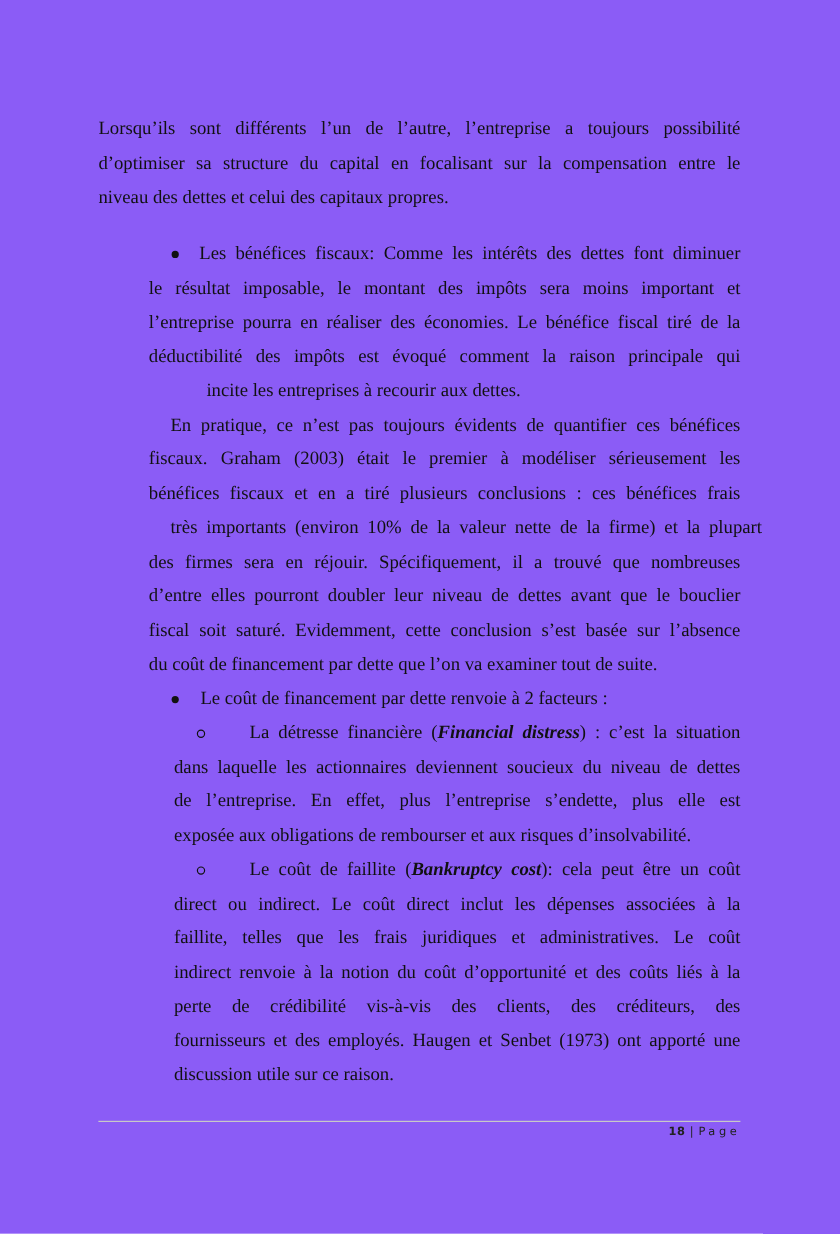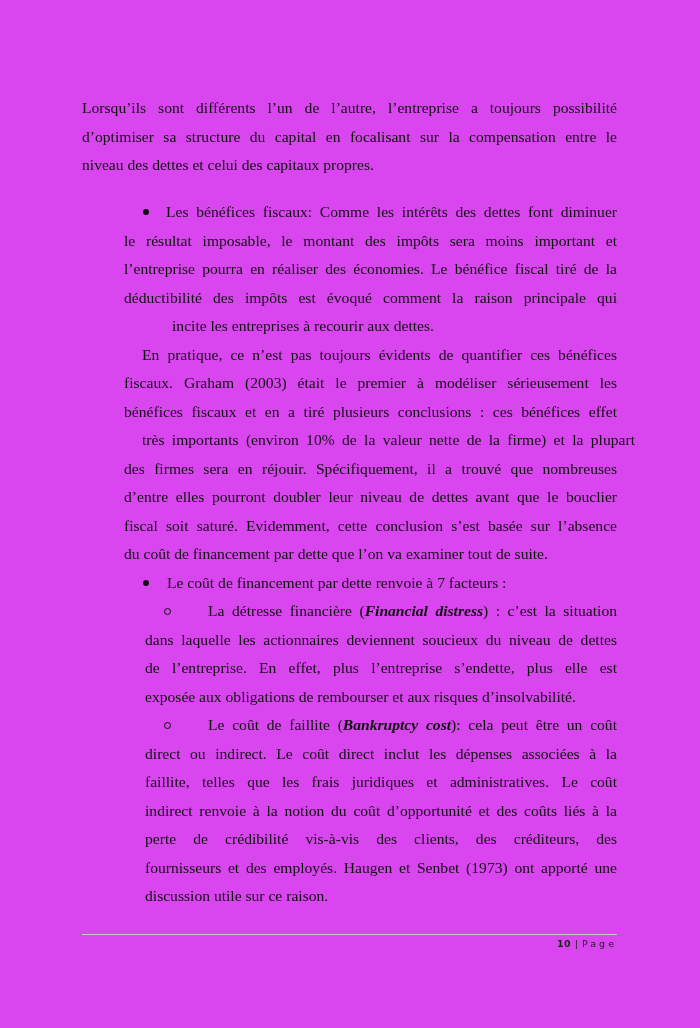--- a/index.html
+++ b/index.html
@@ -1,18 +1,18 @@
 <!DOCTYPE html>
 <html><head>
 <meta charset="utf-8">
 <style>
   html, body { margin: 0; padding: 0; background: #ffffff; }
   body { width: 700px; height: 1028px; position: relative; overflow: hidden; }
   .page {
-    position: absolute; left: 0; top: 0; width: 700px; height: 1028px; background: #d946ef;
+    position: absolute; left: 0; top: 0; width: 700px; height: 1028px; background: #8b5cf6;
     font-family: "Liberation Serif", "DejaVu Serif", serif;
     color: #111; font-size: 15.6px;
   }
   .line {
     position: absolute; white-space: nowrap; line-height: 20px; height: 20px; text-align: center;
   }
   .just { text-align: justify; text-align-last: justify; }
   .bullet-dot {
     position: absolute; width: 6px; height: 6px; border-radius: 50%; background: #111;
   }
@@ -46,31 +46,31 @@
     <div class="line just" style="left:166px; top:202px; width:451px;">Les bénéfices fiscaux: Comme les intérêts des dettes font diminuer</div>
     <div class="line just" style="left:124px; top:231px; width:493px;">le résultat imposable, le montant des impôts sera moins important et</div>
     <div class="line just" style="left:124px; top:259px; width:493px;">l’entreprise pourra en réaliser des économies. Le bénéfice fiscal tiré de la</div>
     <div class="line just" style="left:124px; top:288px; width:493px;">déductibilité des impôts est évoqué comment la raison principale qui</div>
     <div class="line" style="left:124px; top:316px;margin-left:48px;">incite les entreprises à recourir aux dettes.</div>
   </div>
 
   <div>
     <div class="line just" style="left:142px; top:345px; width:475px;">En pratique, ce n’est pas toujours évidents de quantifier ces bénéfices</div>
     <div class="line just" style="left:124px; top:373px; width:493px;">fiscaux. Graham (2003) était le premier à modéliser sérieusement les</div>
-    <div class="line just" style="left:124px; top:402px; width:493px;">bénéfices fiscaux et en a tiré plusieurs conclusions : ces bénéfices effet</div>
+    <div class="line just" style="left:124px; top:402px; width:493px;">bénéfices fiscaux et en a tiré plusieurs conclusions : ces bénéfices frais</div>
     <div class="line just" style="left:142px; top:430px; width:493px;">très importants (environ 10% de la valeur nette de la firme) et la plupart</div>
     <div class="line just" style="left:124px; top:459px; width:493px;">des firmes sera en réjouir. Spécifiquement, il a trouvé que nombreuses</div>
     <div class="line just" style="left:124px; top:487px; width:493px;">d’entre elles pourront doubler leur niveau de dettes avant que le bouclier</div>
     <div class="line just" style="left:124px; top:516px; width:493px;">fiscal soit saturé. Evidemment, cette conclusion s’est basée sur l’absence</div>
     <div class="line" style="left:124px; top:544px;">du coût de financement par dette que l’on va examiner tout de suite.</div>
   </div>
 
   <div>
     <span class="bullet-dot" style="left:143px; top:580px;"></span>
-    <div class="line" style="left:167px; top:573px;">Le coût de financement par dette renvoie  à 7 facteurs :</div>
+    <div class="line" style="left:167px; top:573px;">Le coût de financement par dette renvoie  à 2 facteurs :</div>
   </div>
 
   <div>
     <span class="sub-bullet" style="left:164px; top:608px;"></span>
     <div class="line just" style="left:208px; top:601px; width:409px;"><span>La détresse financière (</span><b><i>Financial distress</i></b><span>) : c’est la situation</span></div>
     <div class="line just" style="left:145px; top:630px; width:472px;">dans laquelle les actionnaires deviennent soucieux du niveau de dettes</div>
     <div class="line just" style="left:145px; top:658px; width:472px;">de l’entreprise. En effet, plus l’entreprise s’endette, plus elle est</div>
     <div class="line" style="left:145px; top:687px;">exposée aux obligations de rembourser et aux risques d’insolvabilité.</div>
   </div>
 
@@ -80,18 +80,18 @@
     <div class="line just" style="left:145px; top:744px; width:472px;">direct ou indirect. Le coût direct inclut les dépenses associées à la</div>
     <div class="line just" style="left:145px; top:772px; width:472px;">faillite, telles que les frais juridiques et administratives. Le coût</div>
     <div class="line just" style="left:145px; top:801px; width:472px;">indirect renvoie à la notion du coût d’opportunité et des coûts liés à la</div>
     <div class="line just" style="left:145px; top:829px; width:472px;">perte de crédibilité vis-à-vis des clients, des créditeurs, des</div>
     <div class="line just" style="left:145px; top:858px; width:472px;">fournisseurs et des employés. Haugen et Senbet (1973) ont apporté une</div>
     <div class="line" style="left:145px; top:886px;">discussion utile sur ce raison.</div>
   </div>
 
   <div class="footer-rule"></div>
   <div class="footer">
-    <span class="num">10</span>
+    <span class="num">18</span>
     <span>|</span>
     <span class="lbl">Page</span>
   </div>
 
 </div>
 
 </body></html>

